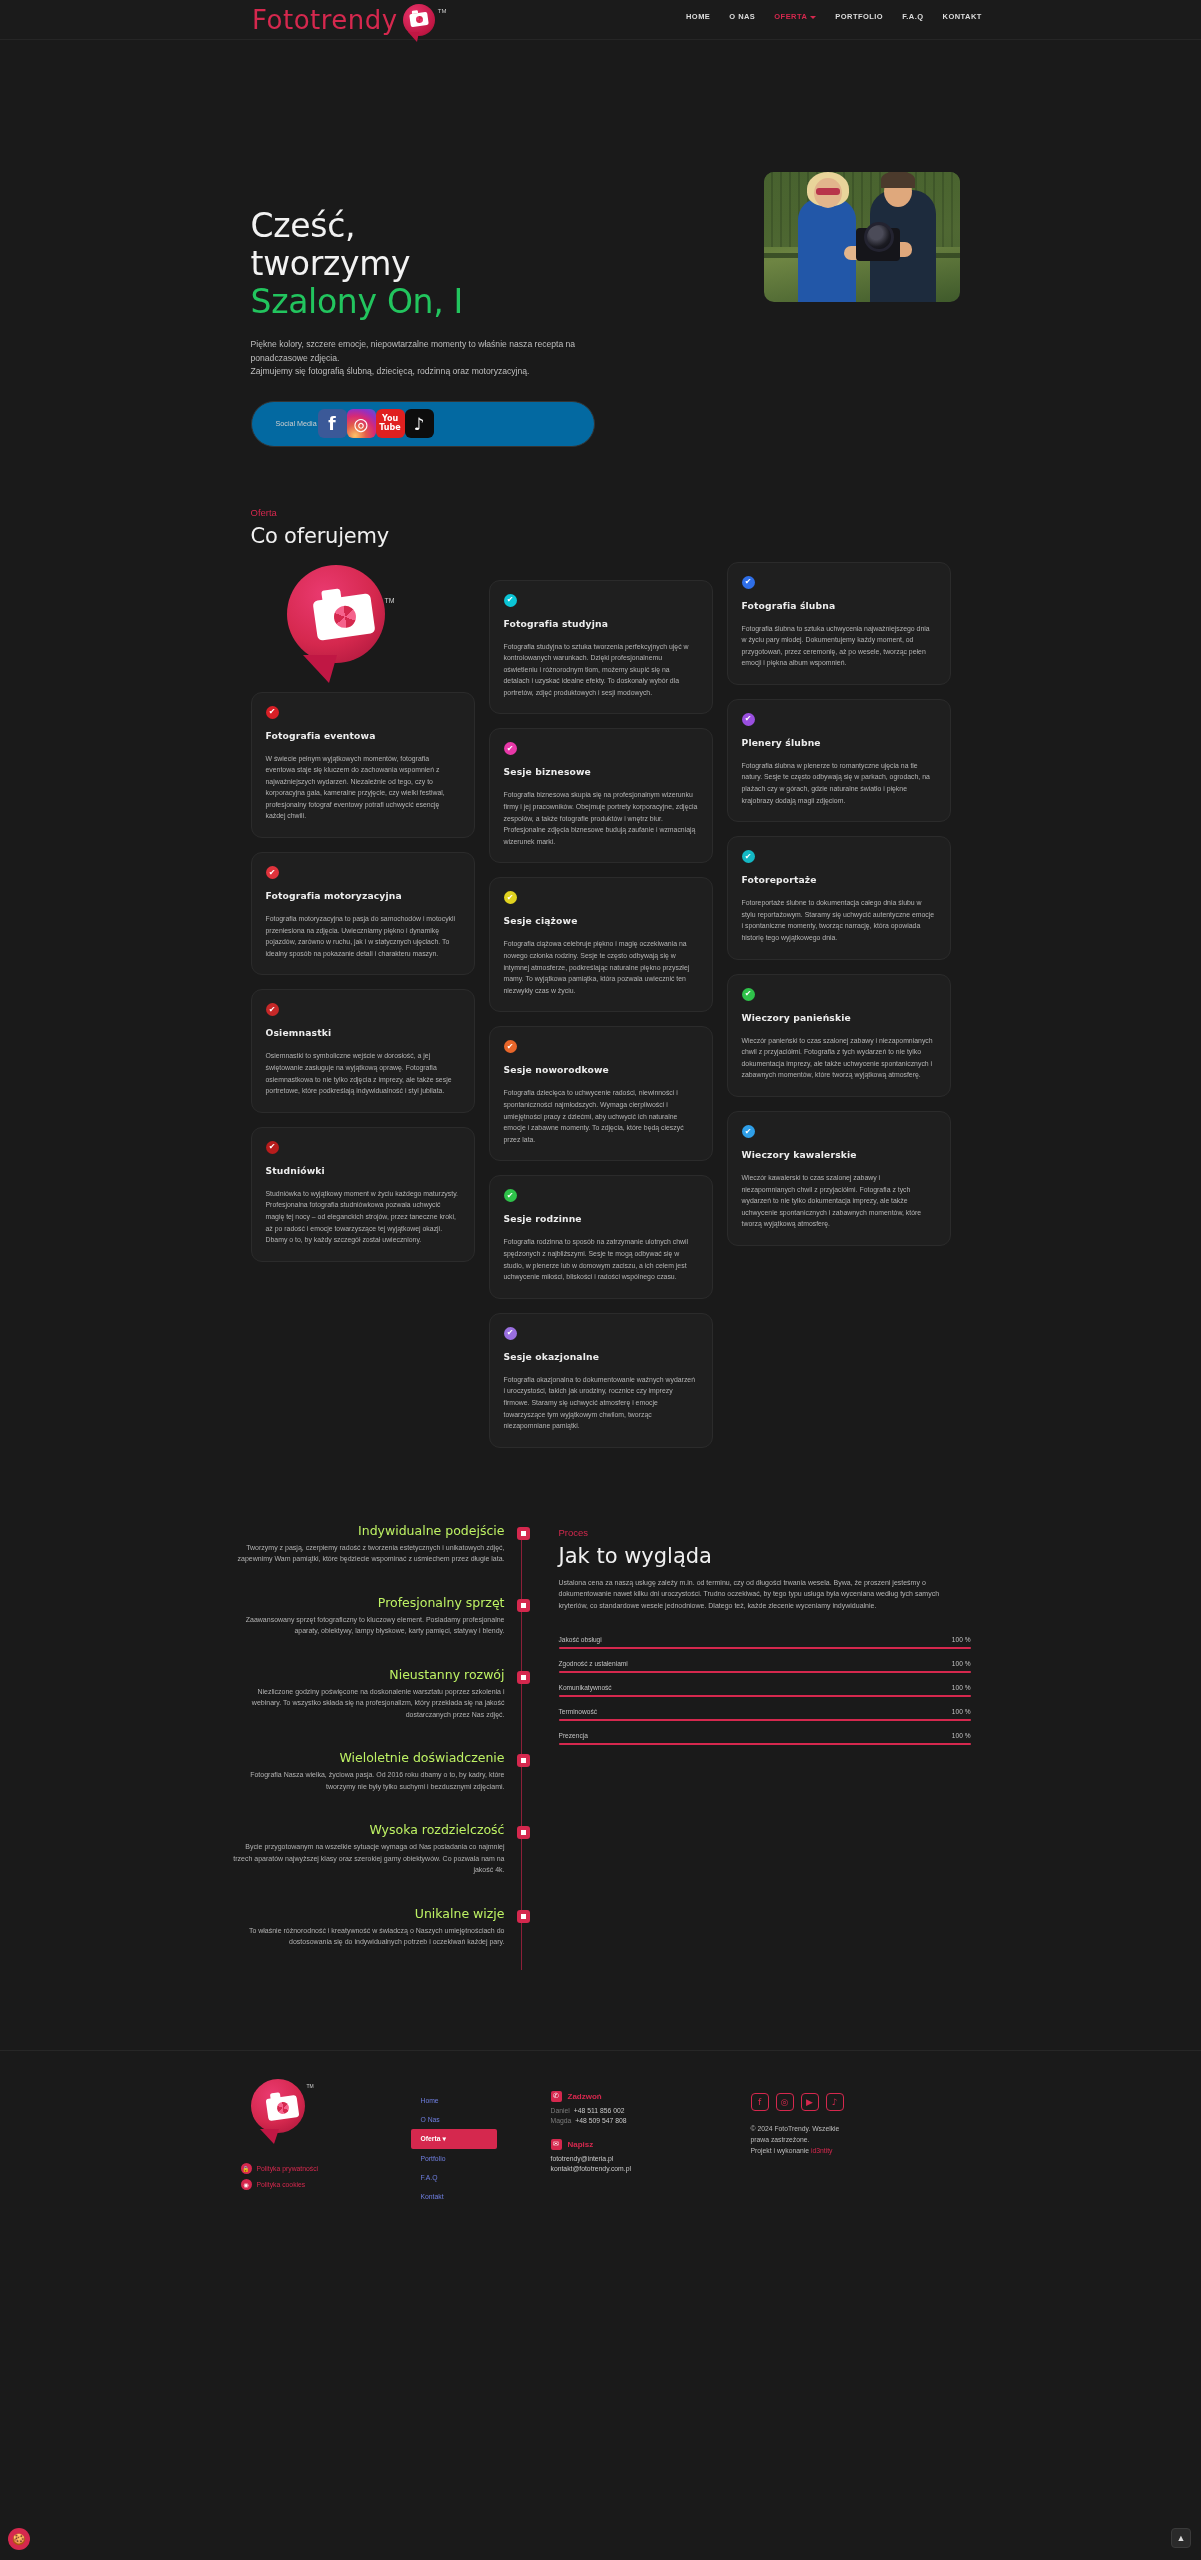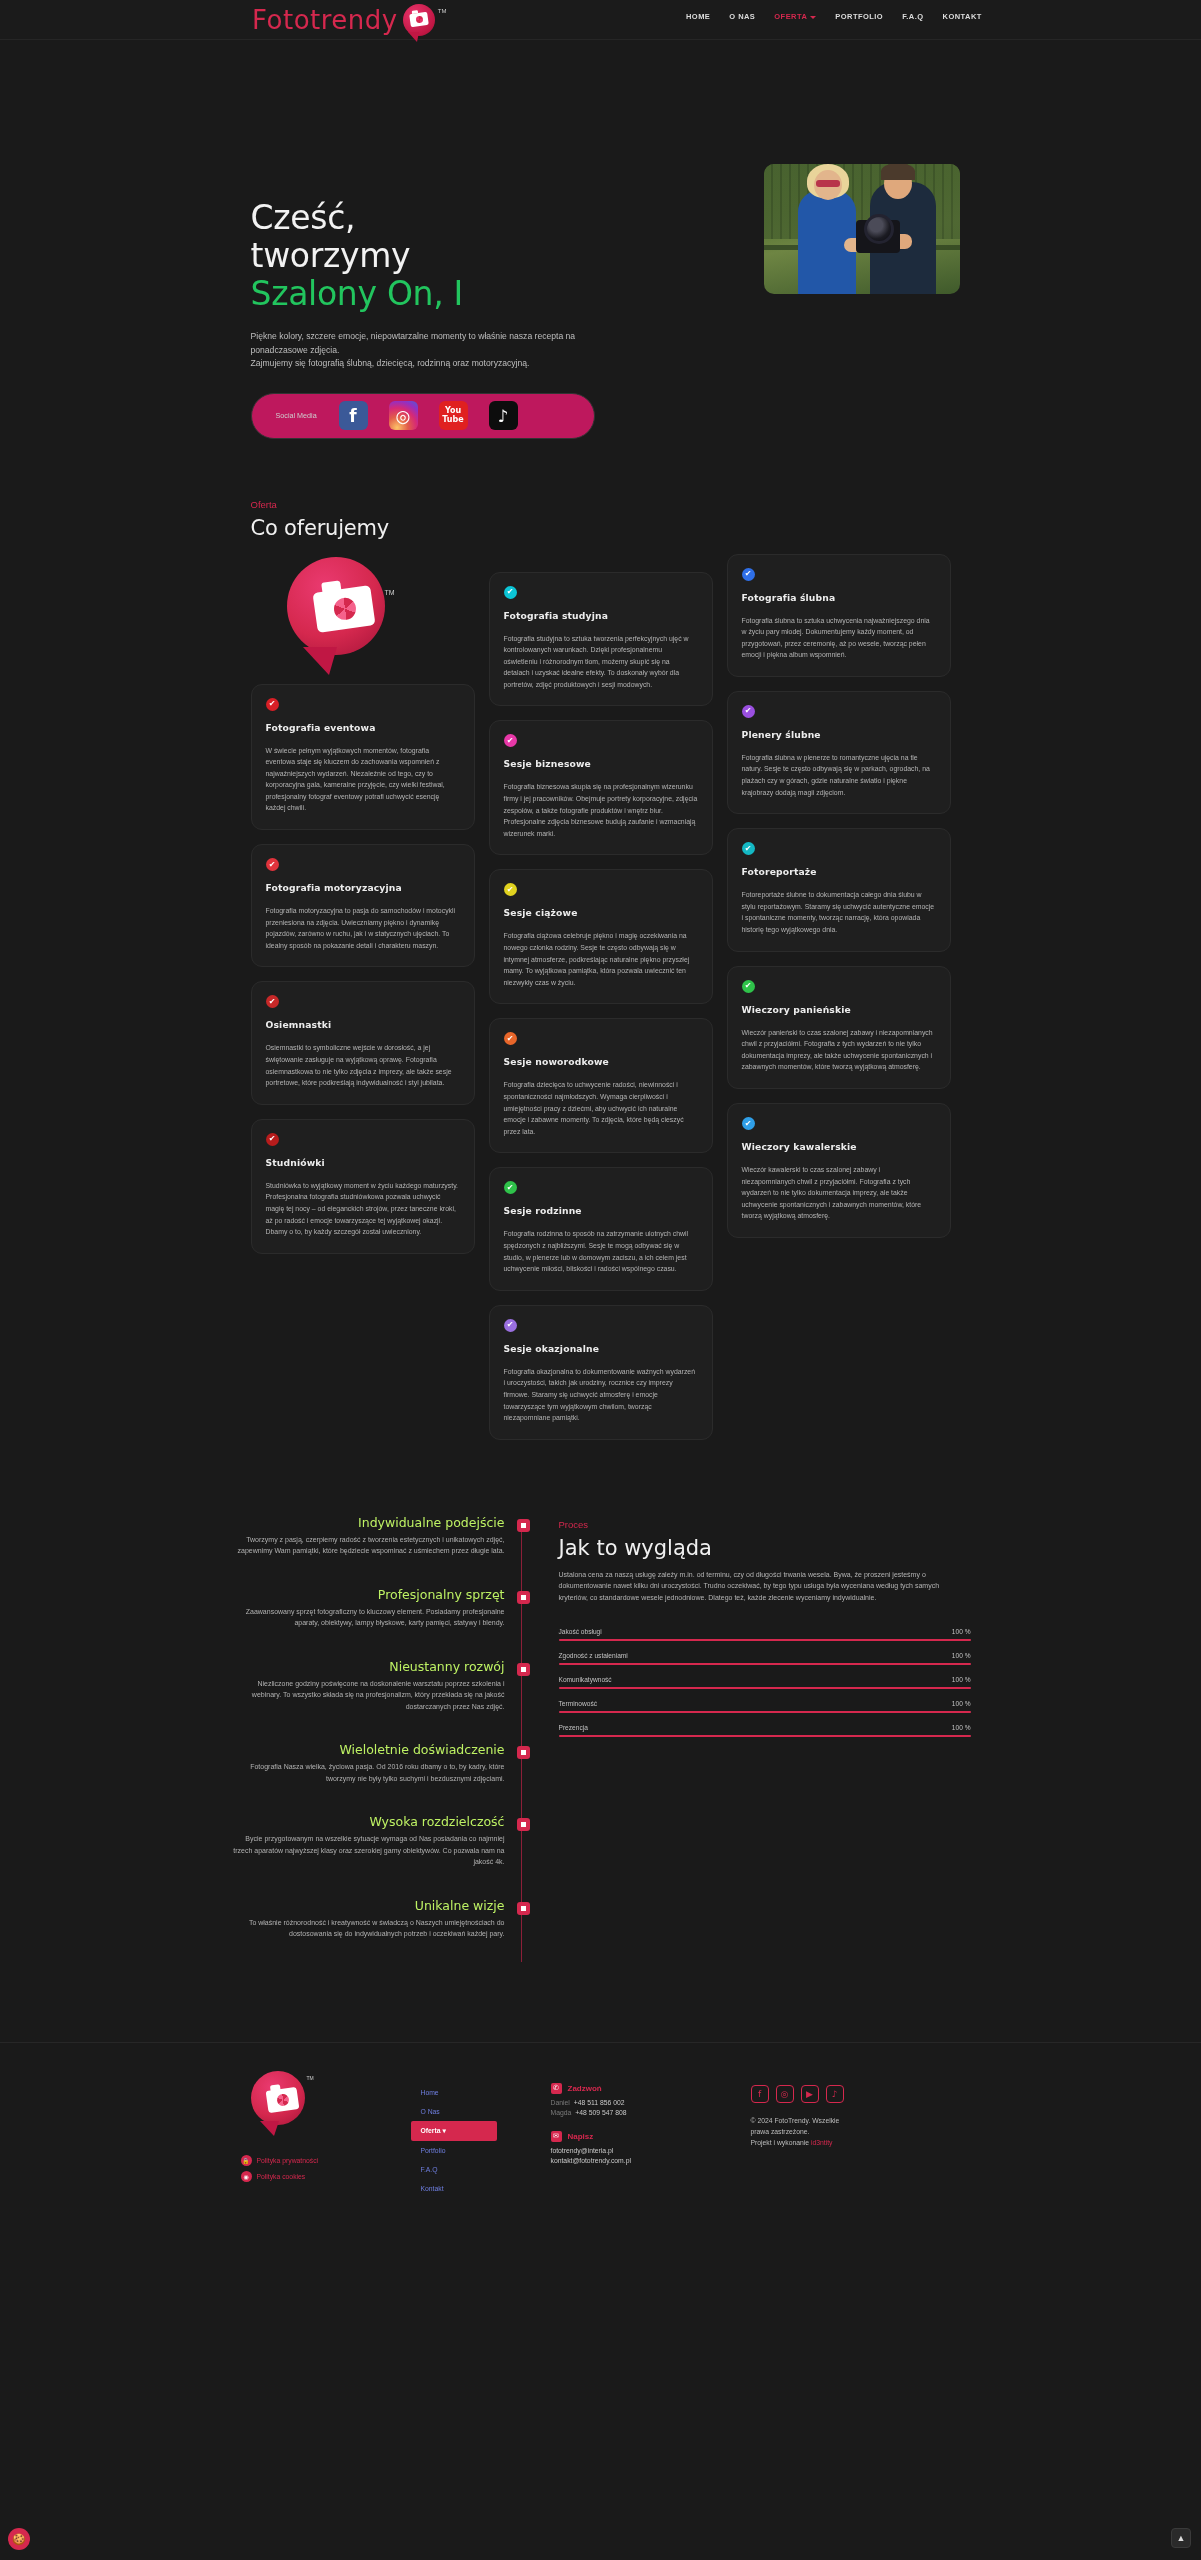--- a/index.html
+++ b/index.html
@@ -53,21 +53,21 @@
 
   .nav { position: absolute; left: 686px; top: 12px; display: flex; gap: 19px; align-items: center; }
   .nav a {
     font-size: 7.5px; letter-spacing: .45px; color: #dcdcdc; text-decoration: none; font-weight: 700;
   }
   .nav a.active { color: #d5284e; }
   .caret { width:0;height:0;border-left:3px solid transparent;border-right:3px solid transparent;border-top:3.5px solid #d5284e; display:inline-block; margin-left:3px; vertical-align:middle;}
 
   
   .hero { position: relative; padding: 155px 0 0 0; }
-  .hero-inner { width: 700px; margin: 4px auto; position: relative; }
+  .hero-inner { width: 700px; margin: 12px auto; position: relative; }
   .hero h1 { font-size: 33px; line-height: 38px; font-weight: 400; letter-spacing: -0.3px;
              font-family: "DejaVu Sans", sans-serif; color: #f2f2f2; }
   .hero h1 .accent { color: #22c55e; }
   .hero p { margin-top: 17px; font-size: 8.6px; line-height: 13.5px; color: #bfbfbf; max-width: 350px; }
 
   .hero-photo {
     position: absolute; right: -9px; top: -35px;
     width: 196px; height: 130px; border-radius: 10px; overflow: hidden;
     background: linear-gradient(170deg,#3d5c2b 0%, #51702f 30%, #6e8543 55%, #3f5a2b 100%);
   }
@@ -85,22 +85,22 @@
   .ph-head-r { position:absolute; right:48px; top:4px; width:28px; height:31px; border-radius:50%; background:#dfa87c;}
   .ph-hair-r { position:absolute; right:45px; top:-1px; width:34px; height:17px; border-radius:50% 50% 0 0; background:#4b3a2c;}
   .ph-camera { position:absolute; left:92px; top:56px; width:44px; height:33px; background:#15151a; border-radius:4px;}
   .ph-lens { position:absolute; left:100px; top:50px; width:30px; height:30px; border-radius:50%;
      background: radial-gradient(circle at 38% 34%, #4b4b58 0 30%, #1b1b22 62%, #0b0b10 100%); border:3px solid #232330;}
   .ph-hand-a { position:absolute; left:80px; top:74px; width:20px; height:14px; background:#e2b58c; border-radius:7px;}
   .ph-hand-b { position:absolute; left:128px; top:70px; width:20px; height:15px; background:#dfa87c; border-radius:7px;}
 
   .social-bar {
     margin-top: 22px; width: 344px; height: 46px; border-radius: 23px;
-    border: 1px solid #333; display: flex; align-items: center; padding-left: 24px; gap: 21px;
-    background: #be185d;
+    border: 1px solid #333; display: flex; align-items: center; padding-left: 24px; 
+    background: #0369a1;
   }
   .social-label { font-size: 7.2px; line-height: 10px; color: #cfcfcf; width: 42px; }
   .sicon { width: 29px; height: 29px; border-radius: 6px; display:flex; align-items:center; justify-content:center;
            color:#fff; font-weight:700; font-size:17px; font-family:"DejaVu Sans", sans-serif; }
   .s-fb { background:#3b5998; }
   .s-ig { background: radial-gradient(circle at 28% 92%, #fdc468 0%, #e25d4a 32%, #d62976 58%, #962fbf 78%, #4f5bd5 100%); }
   .s-yt { background:#e02020; font-size:8px; line-height:8.5px; text-align:center; }
   .s-tt { background:#0d0d0d; }
 
   

